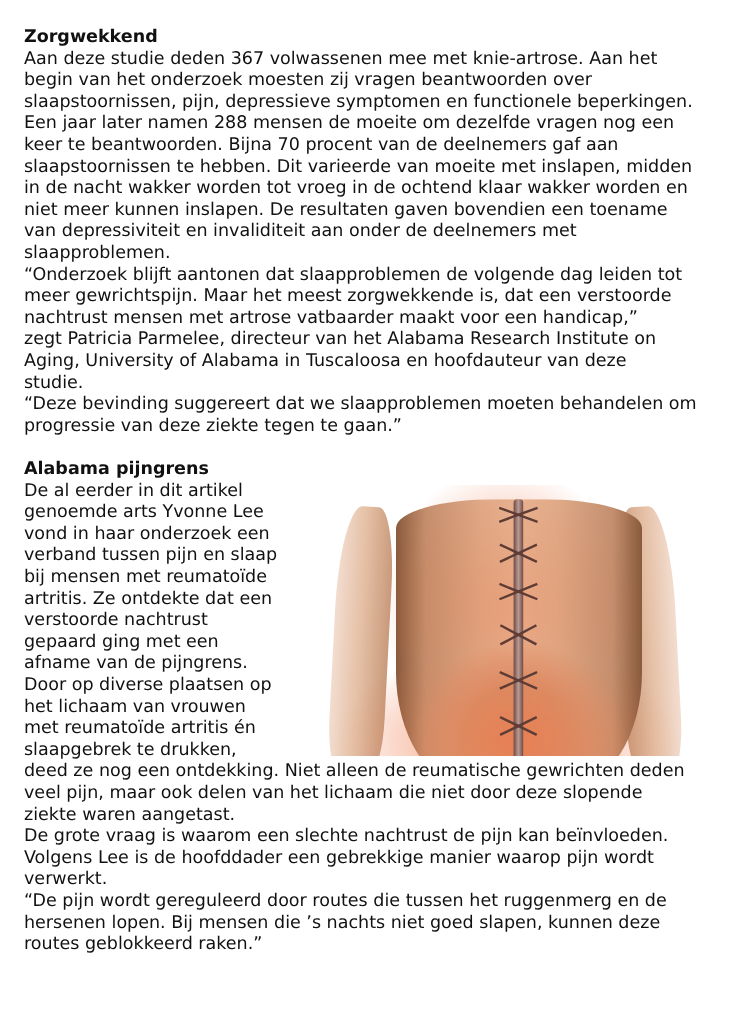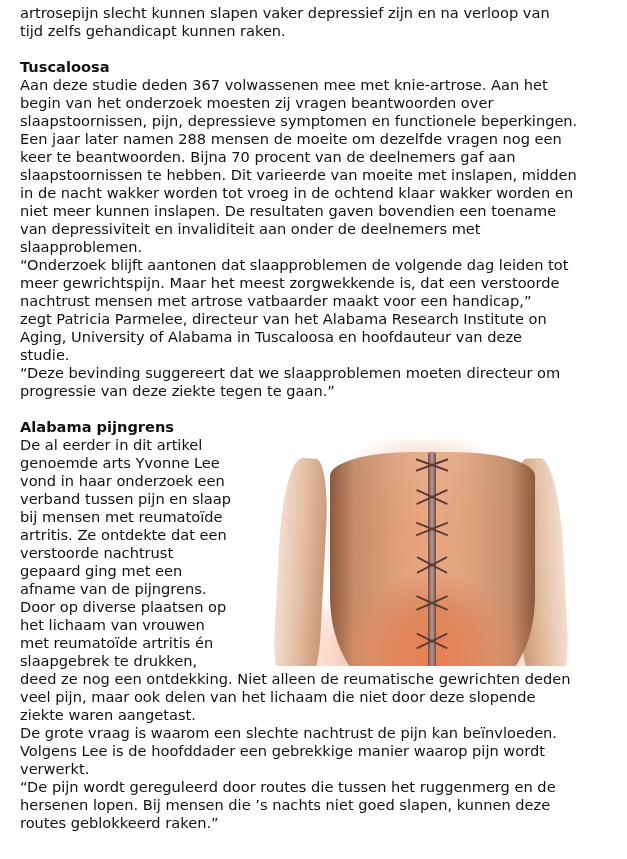--- a/index.html
+++ b/index.html
@@ -101,43 +101,41 @@
       height: 2px;
       background: #5e3c36;
       left: 163px;
     }
   </style>
 </head>
 <body>
 
 <div class="page">
 
-  <p class="para"><span>artrosepijn slecht kunnen slapen vaker depressief zijn en na verloop van</span>
-<span>tijd zelfs gehandicapt kunnen raken.</span></p>
 
   <div class="gap"></div>
 
-  <p class="heading">Tuscaloosa</p>
+  <p class="heading">Zorgwekkend</p>
   <p class="para">Aan deze studie deden 367 volwassenen mee met knie-artrose. Aan het
 begin van het onderzoek moesten zij vragen beantwoorden over
 slaapstoornissen, pijn, depressieve symptomen en functionele beperkingen.
 Een jaar later namen 288 mensen de moeite om dezelfde vragen nog een
 keer te beantwoorden. Bijna 70 procent van de deelnemers gaf aan
 slaapstoornissen te hebben. Dit varieerde van moeite met inslapen, midden
 in de nacht wakker worden tot vroeg in de ochtend klaar wakker worden en
 niet meer kunnen inslapen. De resultaten gaven bovendien een toename
 van depressiviteit en invaliditeit aan onder de deelnemers met
 slaapproblemen.</p>
   <p class="para">“Onderzoek blijft aantonen dat slaapproblemen de volgende dag leiden tot
 meer gewrichtspijn. Maar het meest zorgwekkende is, dat een verstoorde
 nachtrust mensen met artrose vatbaarder maakt voor een handicap,”
 zegt Patricia Parmelee, directeur van het Alabama Research Institute on
 Aging, University of Alabama in Tuscaloosa en hoofdauteur van deze
 studie.</p>
-  <p class="para">“Deze bevinding suggereert dat we slaapproblemen moeten directeur om
+  <p class="para">“Deze bevinding suggereert dat we slaapproblemen moeten behandelen om
 progressie van deze ziekte tegen te gaan.”</p>
 
   <div class="gap"></div>
 
   <p class="heading">Alabama pijngrens</p>
 
   <div class="float-img">
     <div class="back-bg"></div>
     <div class="arm-left"></div>
     <div class="arm-right"></div>

